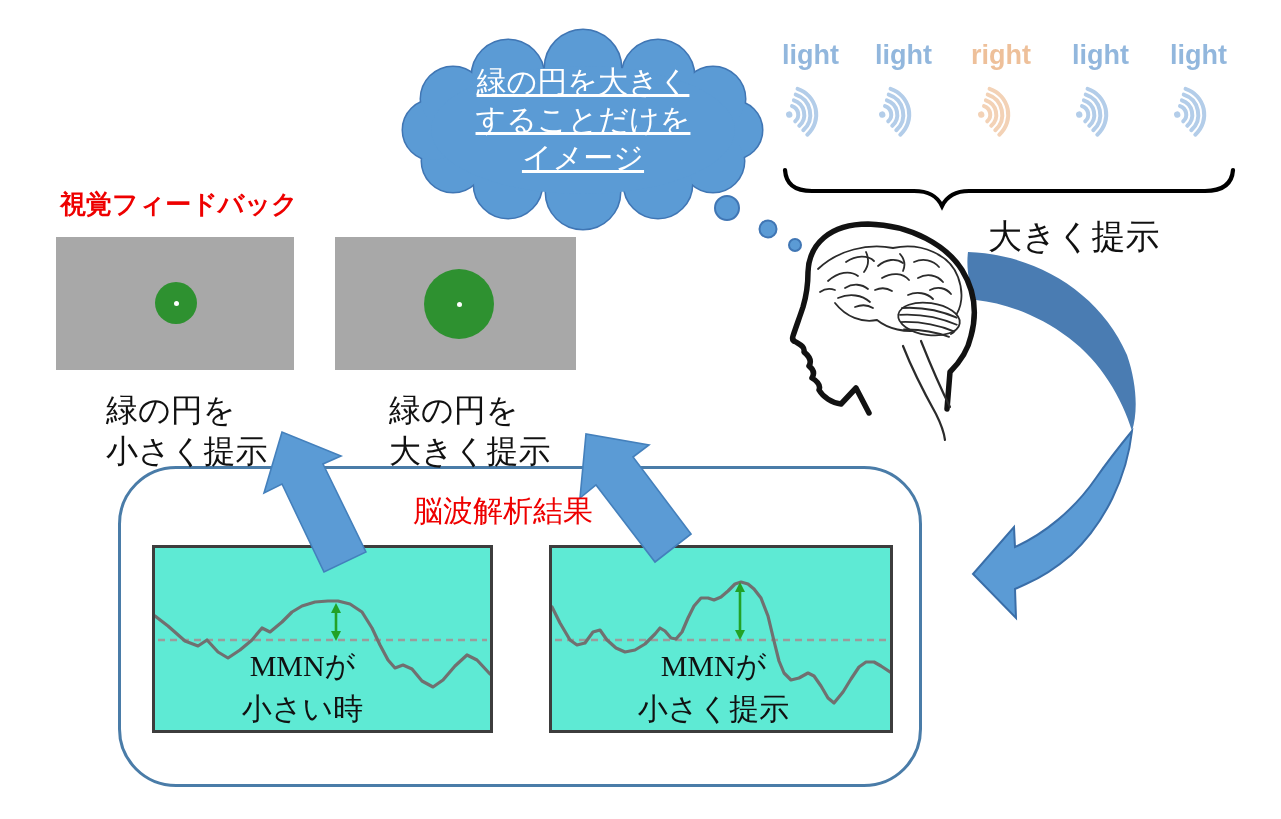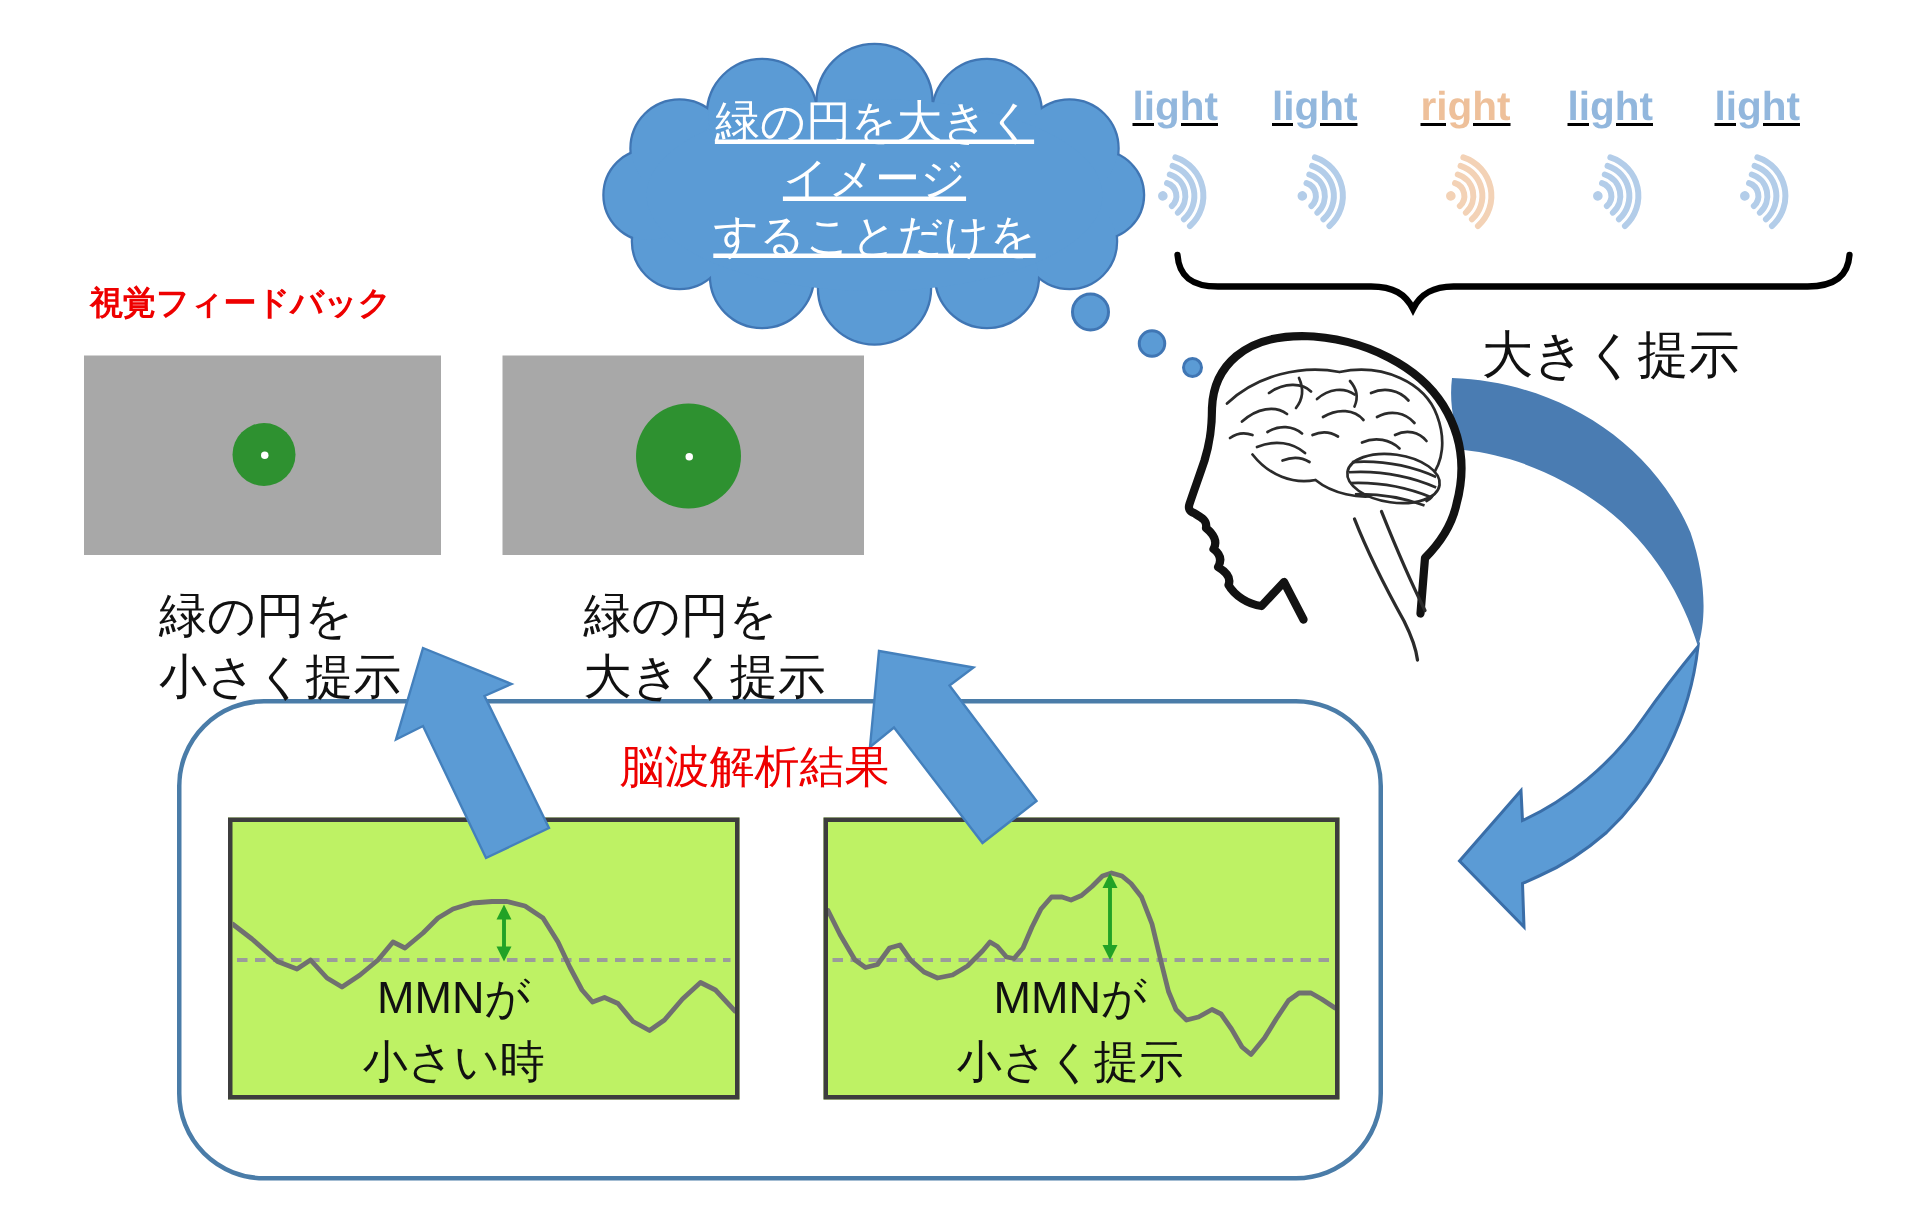--- a/index.html
+++ b/index.html
@@ -2,48 +2,48 @@
 <html lang="ja" style="--cloud-blue: #5b9bd5; --cloud-edge: #4076b4; --arrow-blue: #5b9bd5; --arrow-edge: #4480bc; --curve-dark: #4a7cb2; --curve-light: #5b9bd5; --curve-edge: #3a6ea8; --title-red: #ee0000; --tone-blue: #92b7dd; --tone-orange: #eec09a; --tone-icon-blue: #b3cde9; --tone-icon-orange: #f3d2b6; --screen-gray: #a8a8a8; --circle-green: #2e9130; --wave-gray: #707070; --dash-gray: #9b9b9b; --green-arrow: #22a226; --panel-border: #3d3d3d; --box-border: #4a7ca8;"><head>
 <meta charset="utf-8">
 <style>
   html,body{margin:0;padding:0;background:#ffffff;}
   .stage{
     position:relative;width:1281px;height:819px;background:#fff;overflow:hidden;
     font-family:"Liberation Sans","DejaVu Sans",sans-serif;
   }
   .abs{position:absolute;}
   
-  .vf-title{left:60px;top:187px;font-size:22px;font-weight:bold;color:var(--title-red);z-index:4;}
+  .vf-title{left:60px;top:187px;font-size:26px;font-weight:bold;color:var(--title-red);z-index:4;}
   .eeg-title{left:413px;top:491px;font-size:30px;font-weight:normal;color:var(--title-red);z-index:4;}
   .tones-caption{left:988px;top:214px;font-size:34px;color:#111;z-index:4;}
   .cloud-text{left:398px;top:63px;width:370px;text-align:center;font-size:30px;line-height:38px;color:#fff;z-index:4;text-decoration:underline;}
   .screen-caption{font-size:32px;line-height:41px;color:#111;z-index:4;}
   .sc-1{left:106px;top:390px;}
   .sc-2{left:389px;top:390px;}
   
   .screen{background:var(--screen-gray);z-index:2;}
   .screen-1{left:56px;top:237px;width:238px;height:133px;}
   .screen-2{left:335px;top:237px;width:241px;height:133px;}
   .gcircle{position:absolute;border-radius:50%;background:var(--circle-green);}
   .gc-1{left:99px;top:45px;width:42px;height:42px;}
   .gc-2{left:89px;top:32px;width:70px;height:70px;}
   .fixdot{position:absolute;left:50%;top:50%;width:5px;height:5px;margin:-2.5px 0 0 -2.5px;border-radius:50%;background:#fff;}
   
   .eeg-box{left:118px;top:466px;width:804px;height:321px;border:3px solid var(--box-border);
     border-radius:58px;box-sizing:border-box;background:#fff;z-index:1;}
-  .panel{background:#bef264;border:3px solid var(--panel-border);z-index:2;}
+  .panel{background:#5eead4;border:3px solid var(--panel-border);z-index:2;font-family:Liberation Serif, serif;}
   .panel-1{left:152px;top:545px;width:335px;height:182px;}
   .panel-2{left:549px;top:545px;width:338px;height:182px;}
   .panel svg{position:absolute;left:0;top:0;}
   .panel-caption{position:absolute;top:96px;width:215px;text-align:center;
     font-size:30px;line-height:43px;color:#111;z-index:4;}
   .pc-1{left:40px;}
   .pc-2{left:54px;}
   
-  .tone-col{top:56px;width:84px;text-align:left;z-index:4;text-decoration:underline;}
+  .tone-col{top:40px;width:84px;text-align:right;z-index:4;}
   .tone-label{font-size:27px;font-weight:bold;}
   .tone-label.blue{color:var(--tone-blue);}
   .tone-label.orange{color:var(--tone-orange);}
   .tone-icon{margin-top:10px;transform:rotate(-10deg);}
   .tone-icon.blue{color:var(--tone-icon-blue);}
   .tone-icon.orange{color:var(--tone-icon-orange);}
   .tone-icon path{fill:none;stroke:currentColor;stroke-width:4;stroke-linecap:round;}
   .tone-icon circle{fill:currentColor;}
   
   .overlay{left:0;top:0;z-index:3;pointer-events:none;}
@@ -70,22 +70,22 @@
     <div>緑の円を</div>
     <div>小さく提示</div>
   </div>
   <div class="abs screen-caption sc-2">
     <div>緑の円を</div>
     <div>大きく提示</div>
   </div>
 
   <div class="abs cloud-text">
     <div>緑の円を大きく</div>
+    <div>することだけを</div>
     <div>イメージ</div>
-    <div>することだけを</div>
   </div>
 
   <div class="abs tone-col" style="left:755px">
     <div class="tone-label blue">light</div>
     <svg class="tone-icon blue" width="70" height="62" viewBox="0 0 70 62">
       <g transform="rotate(-2 20 31)">
           <circle cx="20" cy="31" r="3.2"></circle>
         <path d="M24.5 23.2 A9 9 0 0 1 24.5 38.8"></path>
           <path d="M27.5 18 A15 15 0 0 1 27.5 44"></path>
         <path d="M30.5 12.8 A21 21 0 0 1 30.5 49.2"></path>

